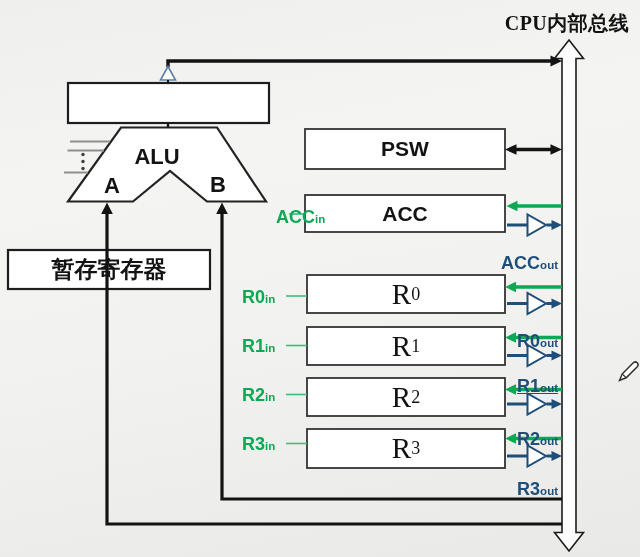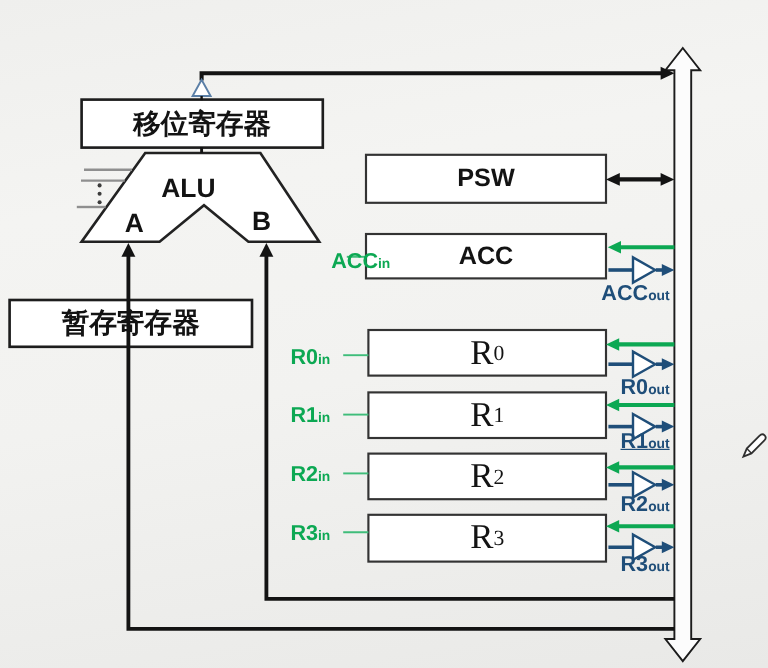--- a/index.html
+++ b/index.html
@@ -18,21 +18,21 @@
   .port-a{left:98px;top:172px;width:28px;height:28px;font-size:22px;font-weight:600;}
   .port-b{left:204px;top:171px;width:28px;height:28px;font-size:22px;font-weight:600;}
   .psw{left:305px;top:129px;width:200px;height:40px;font-size:21px;font-weight:700;}
   .accb{left:305px;top:195px;width:200px;height:37px;font-size:21px;font-weight:700;}
   .rrow{left:307px;width:198px;height:38px;font-family:"Liberation Serif",serif;}
   .r0{top:275px;} .r1{top:327px;} .r2{top:378px;} .r3{top:429px;}
   .rb{font-size:29px;} .rsub{font-size:18px;vertical-align:-6px;}
   .io{position:absolute;white-space:nowrap;line-height:20px;font-weight:600;font-size:18px;}
   .io .small{font-size:11.5px;font-weight:600;}
   .gin{color:#0ca853;}
-  .nout{color:#1f4e79;text-align:right;right:82px;}
+  .nout{color:#1f4e79;text-align:right;right:82px;margin-top:19px;}
   .in-acc{left:236px;top:207px;margin-left:40px;} .in-r0{left:242px;top:287px;} .in-r1{left:242px;top:336px;}
   .in-r2{left:242px;top:385px;} .in-r3{left:242px;top:434px;}
   .out-acc{top:234px;} .out-r0{top:312px;} .out-r1{top:357px;text-decoration:underline;} .out-r2{top:410px;} .out-r3{top:460px;}
 </style>
 </head>
 <body>
 
 <div class="stage">
 
   <svg width="640" height="557" viewBox="0 0 640 557">
@@ -148,21 +148,21 @@
       <line x1="286" y1="394.5" x2="307" y2="394.5"></line>
       <line x1="286" y1="443.5" x2="307" y2="443.5"></line>
     </g>
 
     <g>
       <path d="M619.5,380.5 L622.3,373.8 L632.8,363.2 Q635.2,360.8 637.2,362.8 Q639.2,364.8 636.8,367.2 L626.2,377.8 Z" fill="#ffffff" stroke="#2f2f2f" stroke-width="1.5"></path>
       <line x1="622.3" y1="373.8" x2="626.2" y2="377.8" stroke="#2f2f2f" stroke-width="1.2"></line>
     </g>
   </svg>
 
-  <div class="lbl shift cjk">移位寄存器</div>
+  <div class="lbl title cjk">CPU内部总线</div>
   <div class="lbl temp cjk">暂存寄存器</div>
 
   <div class="lbl alu-l">ALU</div>
   <div class="lbl port-a">A</div>
   <div class="lbl port-b">B</div>
 
   <div class="lbl psw">PSW</div>
   <div class="lbl accb">ACC</div>
 
   <div class="lbl rrow r0">

